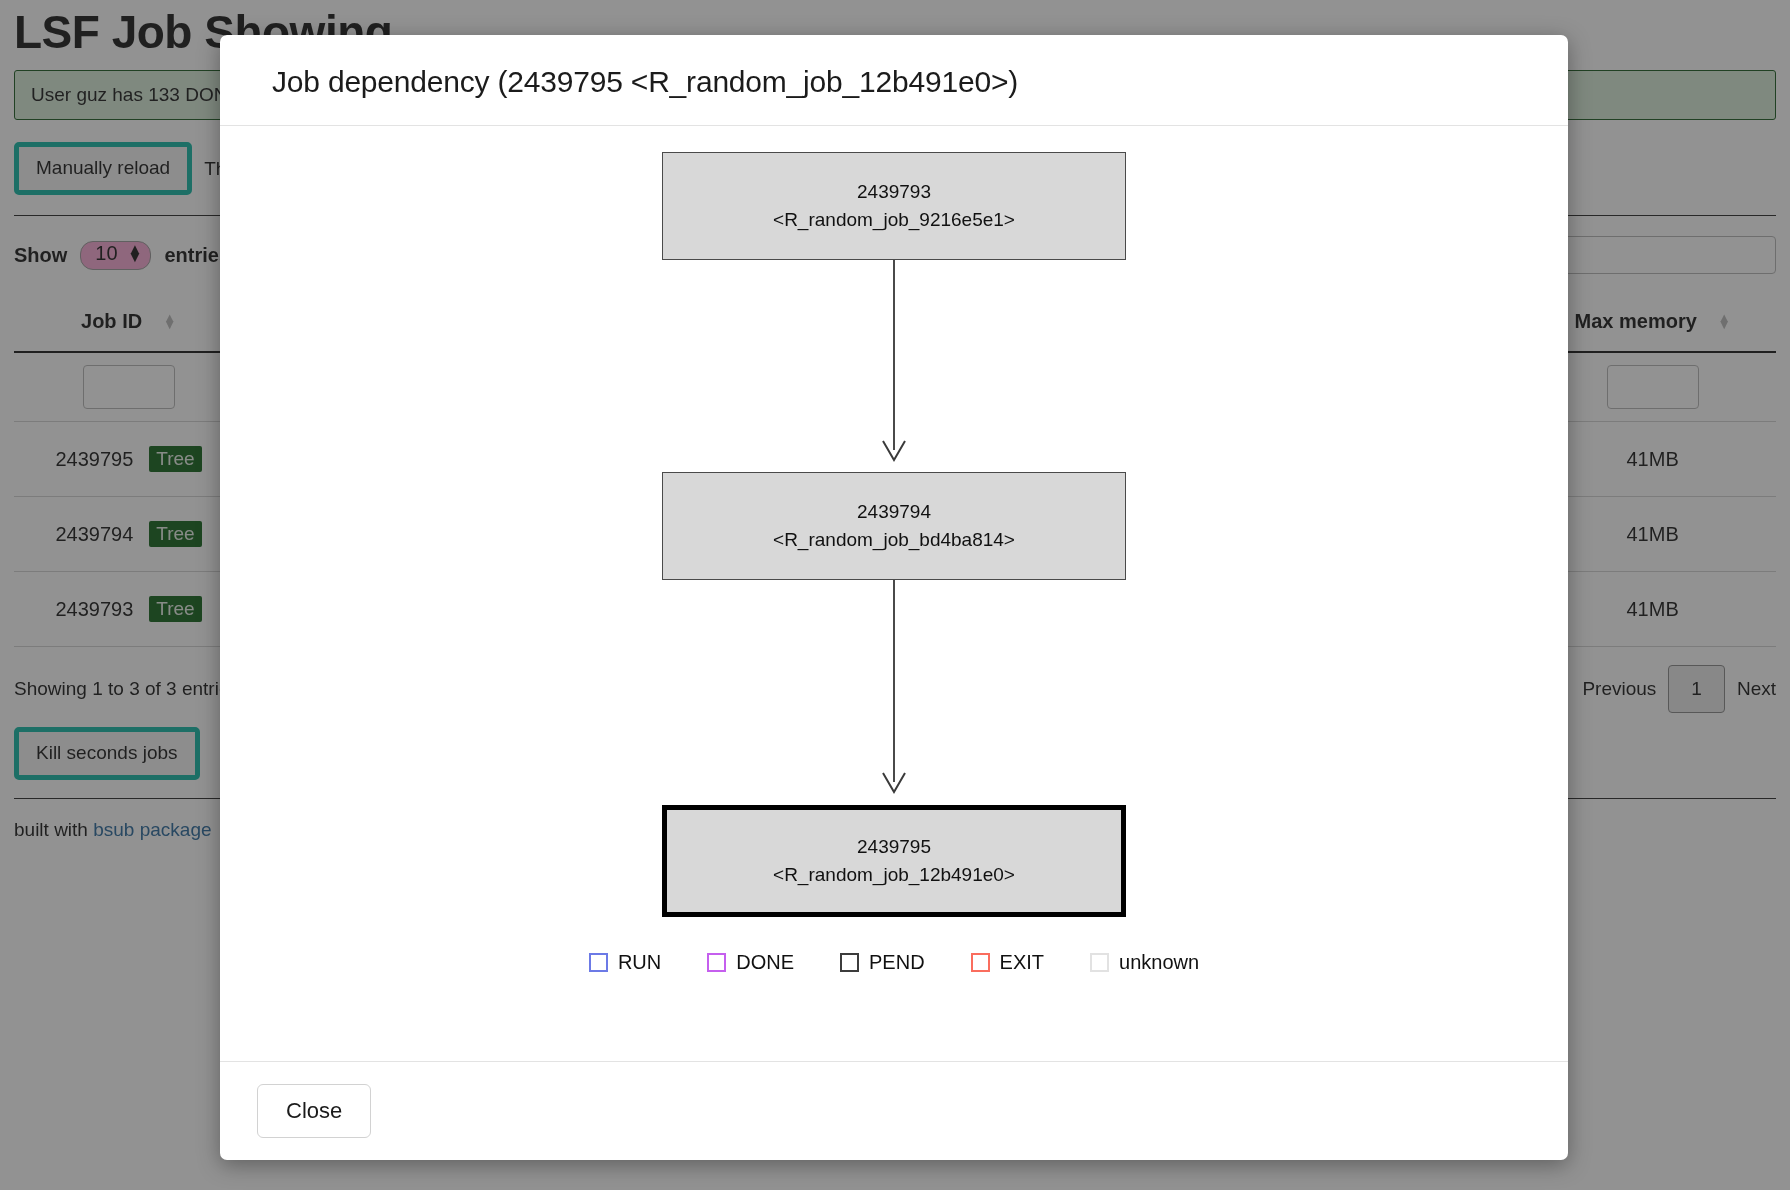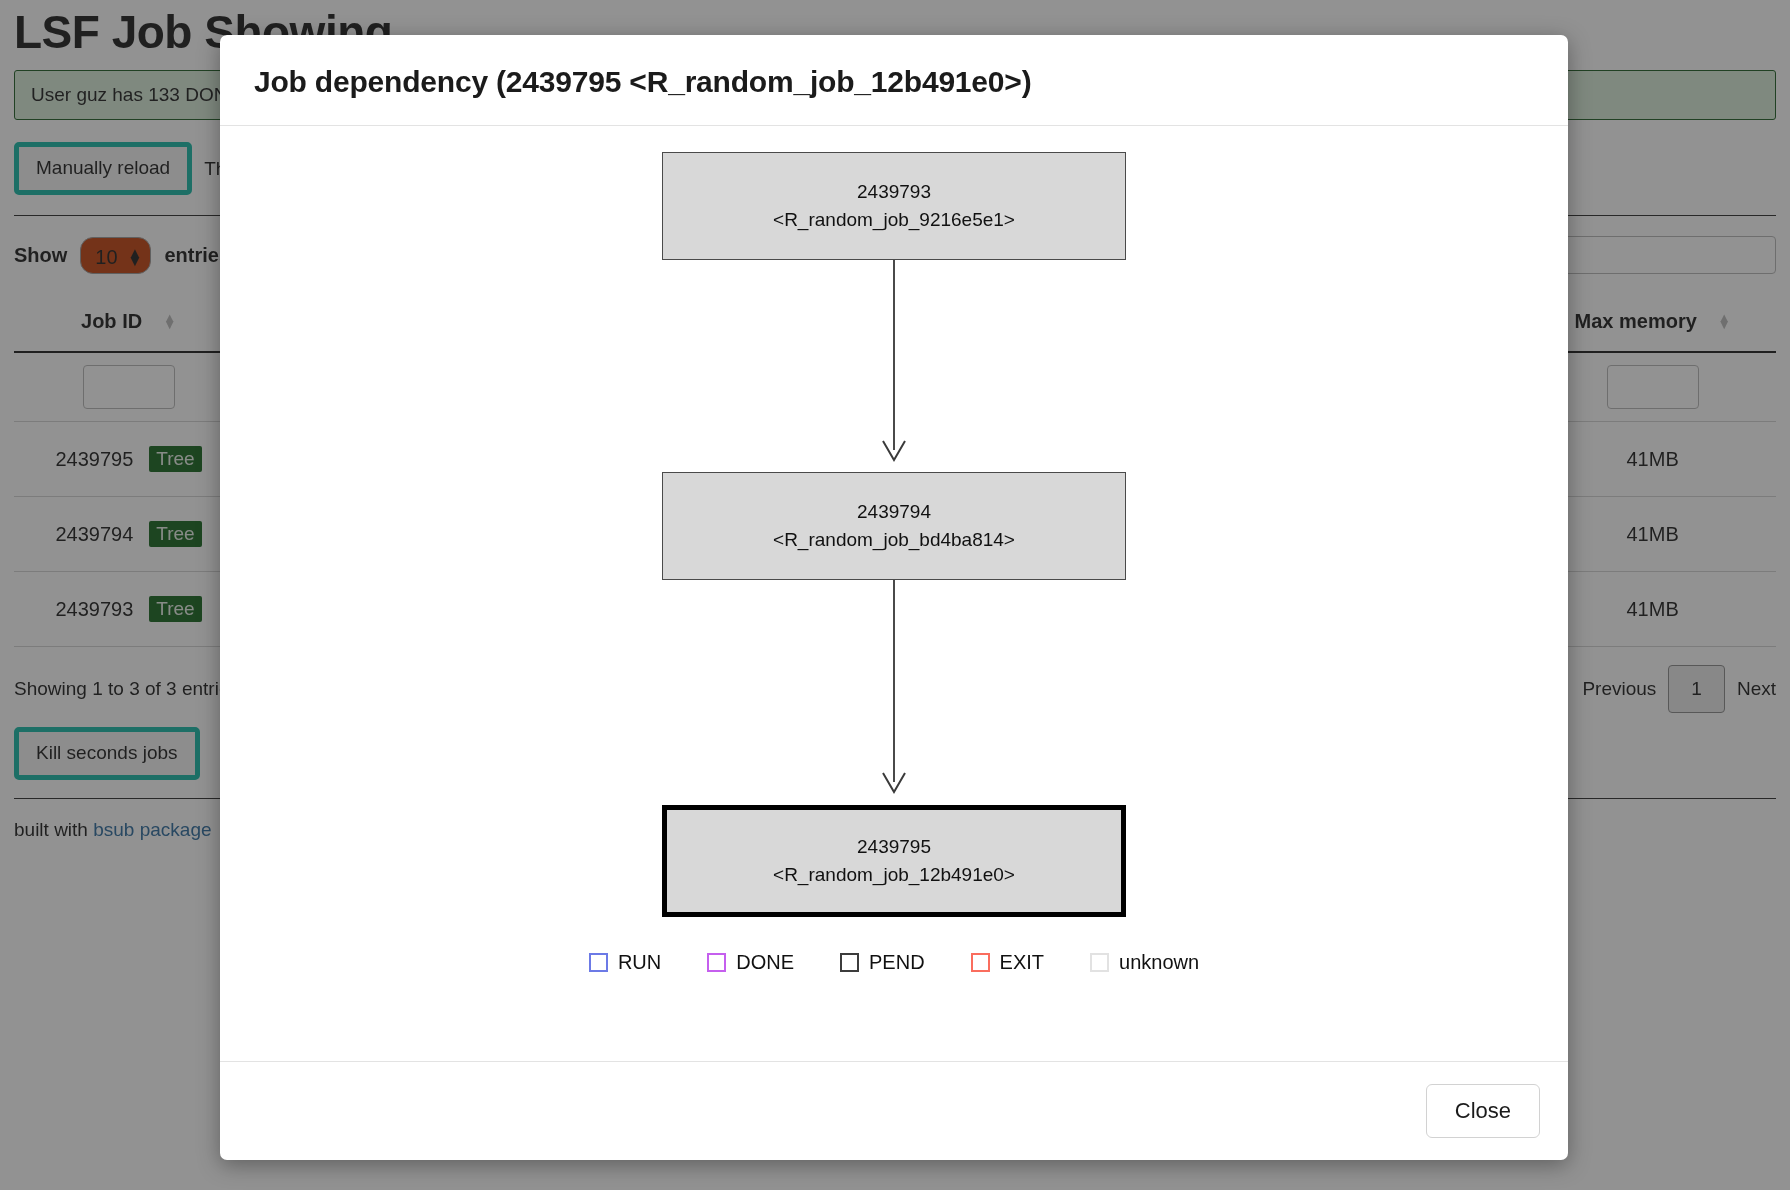--- a/index.html
+++ b/index.html
@@ -55,22 +55,22 @@
   .rule { border: none; border-top: 1px solid #2b2b2b; margin: 18px 0 20px 0; }
 
   .table-controls {
     display: flex; align-items: center; justify-content: space-between;
     margin-bottom: 26px;
   }
   .show-entries { font-size: 20px; font-weight: bold; color: #1b1b1b; display:flex; align-items:center; gap:13px;}
   .select-box {
     border: 1px solid #9a9a9a;
     border-radius: 13px;
-    background: #c2410c;
-    padding: 8px 8px 4px 14px;
+    background: #f9a8d4;
+    padding: 0 8px 4px 14px;
     font-size: 20px;
     font-weight: normal;
     display: inline-flex; align-items: center; gap: 10px;
     color: #1b1b1b;
   }
   .spinner { display: flex; flex-direction: column; line-height: 0.55; font-size: 15px; }
   .search-box {
     border: 1px solid #b7b7b7; border-radius: 4px;
     background: #fff; height: 38px; width: 520px;
   }
@@ -134,33 +134,34 @@
     background: #ffffff;
     border-radius: 7px;
     box-shadow: 0 5px 22px rgba(0,0,0,0.35);
     display: flex; flex-direction: column;
   }
   .modal-header {
     padding: 30px 34px 26px 34px;
     border-bottom: 1px solid #e3e3e3;
   }
   .modal-title {
-    font-size: 30px; font-weight: bold; color: #1b1b1b;
+    font-size: 30px; font-weight: normal; color: #1b1b1b;
     letter-spacing: -0.2px;
+    margin-left: 18px;
   }
   .modal-body {
     flex: 1;
     position: relative;
     padding: 26px 0 0 0;
     overflow: hidden;
   }
   .modal-footer {
     border-top: 1px solid #e3e3e3;
-    padding: 22px 28px;
-    display: flex; justify-content: flex-end;
+    padding: 22px 37px;
+    display: flex; 
   }
   .close-btn {
     border: 1px solid #d2d2d2; background: #fff;
     border-radius: 6px; font-size: 22px; color: #1b1b1b;
     padding: 13px 28px; font-family: inherit;
   }
 
   
   .graph { position: relative; width: 100%; height: 830px; }
   .job-node {

